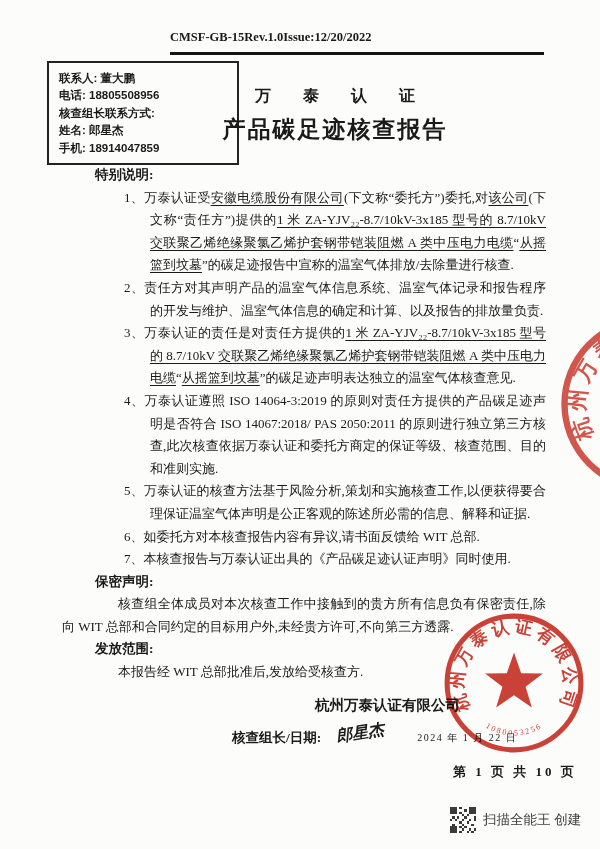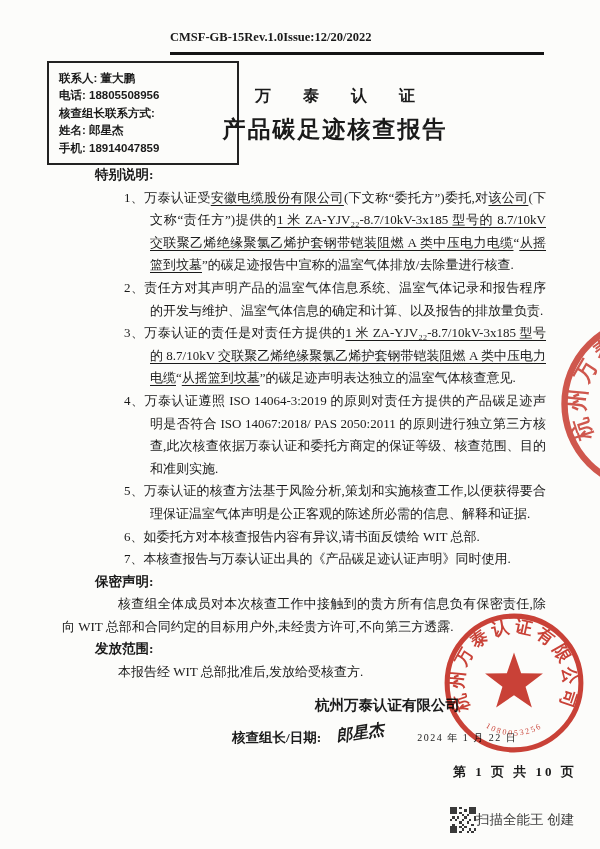--- a/index.html
+++ b/index.html
@@ -39,21 +39,21 @@
   .sig-date{margin-left:32px;letter-spacing:1.5px;font-size:10px;}
 
   
   .stamp-main{position:absolute;left:438px;top:607px;width:152px;height:152px;
               mix-blend-mode:multiply;opacity:.88;}
   .stamp-edge{position:absolute;left:553px;top:308px;width:192px;height:192px;
               mix-blend-mode:multiply;opacity:.78;}
 
   
   .page-num{position:absolute;left:453px;top:763px;font-size:13px;letter-spacing:3px;font-weight:bold;}
-  .watermark{position:absolute;left:450px;top:807px;display:flex;align-items:center;
+  .watermark{position:absolute;left:450px;top:807px;display:flex;align-items:center;gap:7px;
              font-family:"Liberation Sans","DejaVu Sans",sans-serif;font-size:13.5px;color:#3e3e3e;}
   .qr{width:26px;height:26px;}
 </style>
 </head>
 <body>
 
 <div class="page">
 
 
   <div class="header-meta">

